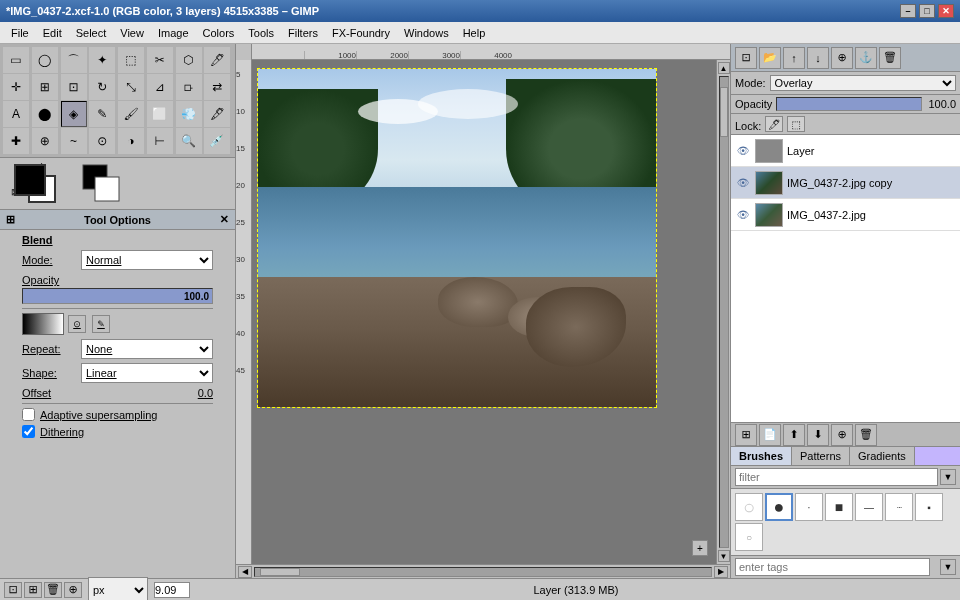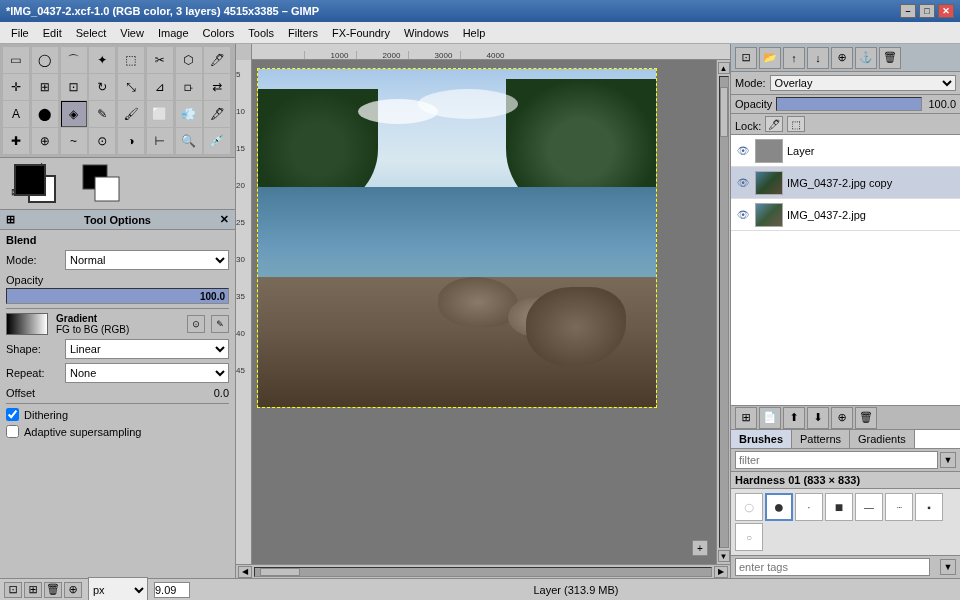--- a/index.html
+++ b/index.html
@@ -95,21 +95,21 @@
       background: #b0b8c0;
       padding: 3px 6px;
       display: flex;
       align-items: center;
       justify-content: space-between;
       border-bottom: 1px solid #888;
       font-weight: bold;
       font-size: 11px;
     }
 
-    .options-section { padding: 4px 6px; }
+    .options-section { padding: 4px 22px; text-decoration: underline; }
     .options-row { display: flex; align-items: center; margin-bottom: 4px; gap: 4px; font-size: 11px; }
     .options-label { min-width: 55px; font-size: 11px; }
 
     .options-select {
       flex: 1;
       height: 20px;
       font-size: 11px;
       border: 1px solid #888;
       background: white;
     }
@@ -347,21 +347,21 @@
       height: 24px; background: #b8b8b8; border-top: 1px solid #888;
       display: flex; align-items: center; padding: 0 4px; gap: 2px;
     }
 
     
     #brushes-panel {
       border-top: 1px solid #888;
       background: #c0c0c0;
     }
     #brushes-tabs {
-      display: flex; border-bottom: 1px solid #888; background: #ffffff;
+      display: flex; border-bottom: 1px solid #888; background: #c4b5fd;
     }
     .brush-tab {
       padding: 3px 8px; font-size: 11px; cursor: pointer; border-right: 1px solid #888;
       background: #c0c0c0;
     }
     .brush-tab.active { background: #d0d8e8; border-bottom: none; font-weight: bold; }
 
     #brushes-filter {
       padding: 2px 4px; display: flex; align-items: center; gap: 2px;
       border-bottom: 1px solid #888;
@@ -422,21 +422,21 @@
 
     select { font-size: 11px; border: 1px solid #888; }
     .full-select { width: 100%; }
 
     #zoom-select { width: 60px; height: 26px; }
 
     .ruler-numbers {
       display: flex; width: 100%; height: 16px; overflow: hidden;
       font-size: 8px; color: #333; align-items: flex-end;
     }
-    .rnum { display: inline-block; width: 52px; text-align: center; padding-left: 18px; border-left: 1px solid #aaa; }
+    .rnum { display: inline-block; width: 52px; text-align: right; padding-left: 18px; border-left: 1px solid #aaa; }
   </style>
 </head>
 <body>
 
 <div id="titlebar">
   <span>*IMG_0437-2.xcf-1.0 (RGB color, 3 layers) 4515x3385 – GIMP</span>
   <div id="titlebar-buttons">
     <div class="title-btn title-btn-min">–</div>
     <div class="title-btn title-btn-max">□</div>
     <div class="title-btn title-btn-close">✕</div>
@@ -533,57 +533,53 @@
         <div style="font-size:11px;margin-bottom:2px;">Opacity</div>
         <div class="opacity-bar">
           <div class="opacity-fill"></div>
           <span class="opacity-label">100.0</span>
         </div>
 
         <div class="divider"></div>
 
         <div class="options-row">
           <div class="gradient-preview"></div>
-          <div style="flex:1;padding-left:4px;">
-            <div style="font-size:10px;font-weight:bold;">Gradient</div>
-            <div style="font-size:10px;">FG to BG (RGB)</div>
-          </div>
           <div style="width:18px;height:18px;border:1px solid #888;background:#c0c0c0;display:flex;align-items:center;justify-content:center;cursor:pointer;font-size:9px;">⊙</div>
           <div style="width:18px;height:18px;border:1px solid #888;background:#c0c0c0;display:flex;align-items:center;justify-content:center;cursor:pointer;font-size:9px;margin-left:2px;">✎</div>
+        </div>
+
+        <div class="options-row">
+          <span class="options-label">Repeat:</span>
+          <select class="options-select">
+            <option>None</option>
+          </select>
         </div>
 
         <div class="options-row">
           <span class="options-label">Shape:</span>
           <select class="options-select">
             <option>Linear</option>
           </select>
         </div>
 
-        <div class="options-row">
-          <span class="options-label">Repeat:</span>
-          <select class="options-select">
-            <option>None</option>
-          </select>
-        </div>
-
         <div class="options-input-row">
           <span>Offset</span>
           <span>0.0</span>
         </div>
 
         <div class="divider"></div>
 
         <div class="checkbox-row">
+          <input type="checkbox" style="">
+          <span>Adaptive supersampling</span>
+        </div>
+
+        <div class="checkbox-row">
           <input type="checkbox" checked="" style="">
           <span>Dithering</span>
-        </div>
-
-        <div class="checkbox-row">
-          <input type="checkbox" style="">
-          <span>Adaptive supersampling</span>
         </div>
       </div>
     </div>
   </div>
 
   <div id="canvas-area">
     <div id="canvas-ruler-top">
       <div id="ruler-corner"></div>
       <div id="ruler-h">
         <div class="ruler-numbers">
@@ -720,21 +716,20 @@
         <div class="brush-tab active">Brushes</div>
         <div class="brush-tab">Patterns</div>
         <div class="brush-tab">Gradients</div>
       </div>
 
       <div id="brushes-filter">
         <input type="text" id="brushes-filter-input" placeholder="filter" style="">
         <div style="width:16px;height:16px;border:1px solid #888;background:#c0c0c0;display:flex;align-items:center;justify-content:center;cursor:pointer;font-size:9px;">▼</div>
       </div>
 
-      <div id="brush-title">Hardness 01 (833 × 833)</div>
 
       <div id="brushes-grid">
         <div class="brush-swatch" style="font-size:20px;color:#ccc;">○</div>
         <div class="brush-swatch active" style="font-size:18px;">●</div>
         <div class="brush-swatch" style="font-size:10px;">·</div>
         <div class="brush-swatch" style="font-size:14px;">■</div>
         <div class="brush-swatch" style="font-size:10px;">―</div>
         <div class="brush-swatch" style="font-size:8px;letter-spacing:-1px;">···</div>
         <div class="brush-swatch" style="font-size:10px;">▪</div>
         <div class="brush-swatch" style="font-size:10px;color:#999;">○</div>

